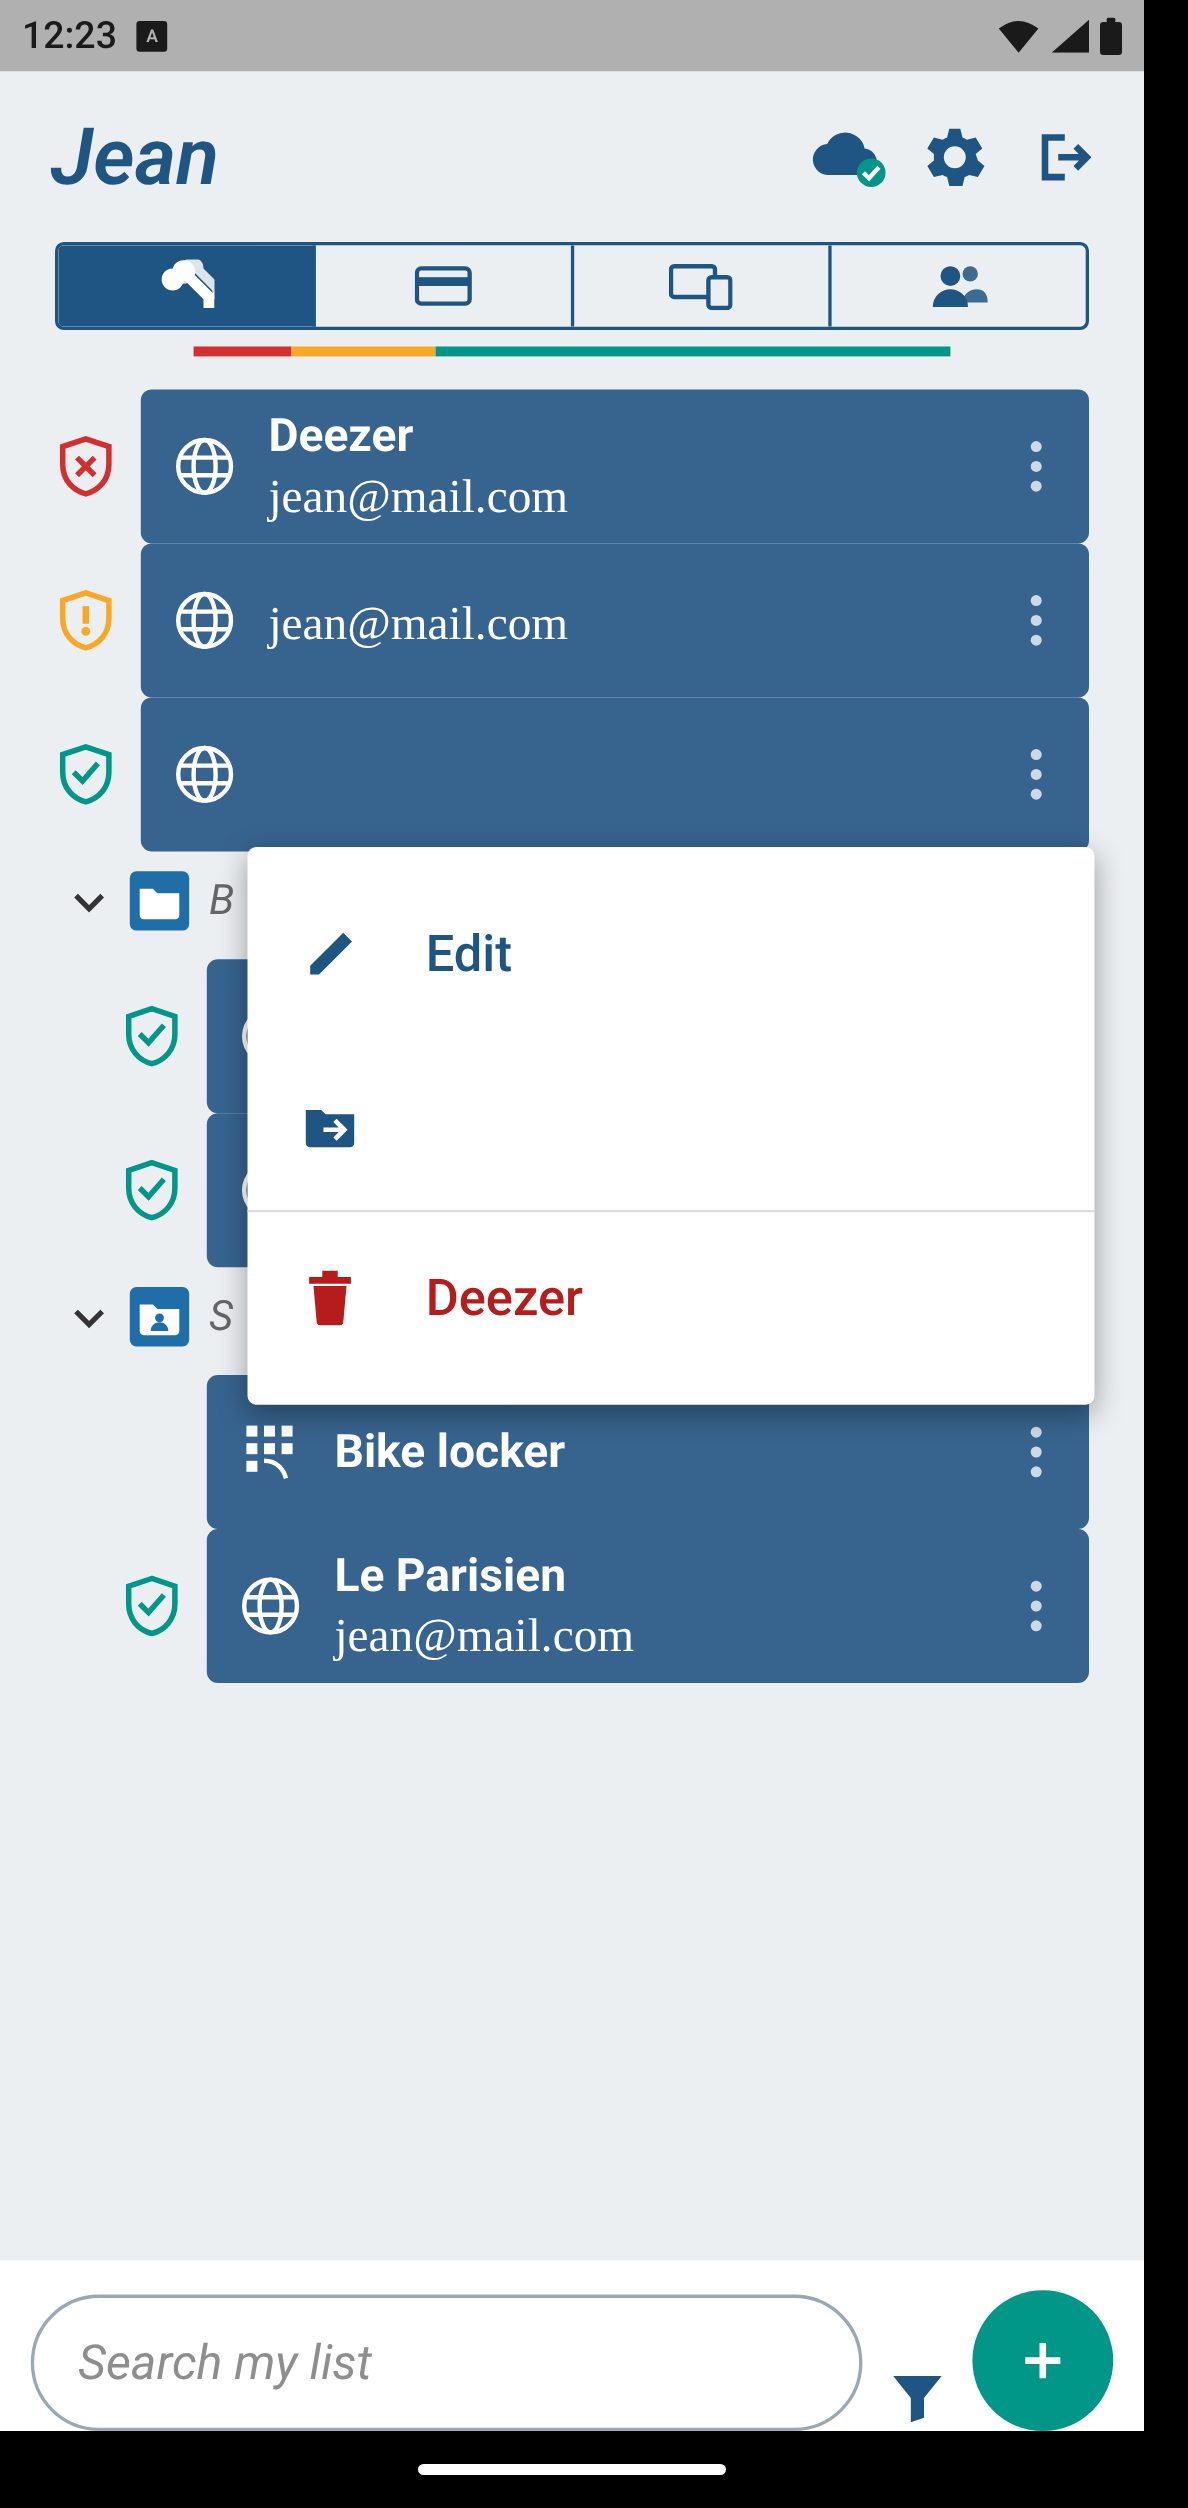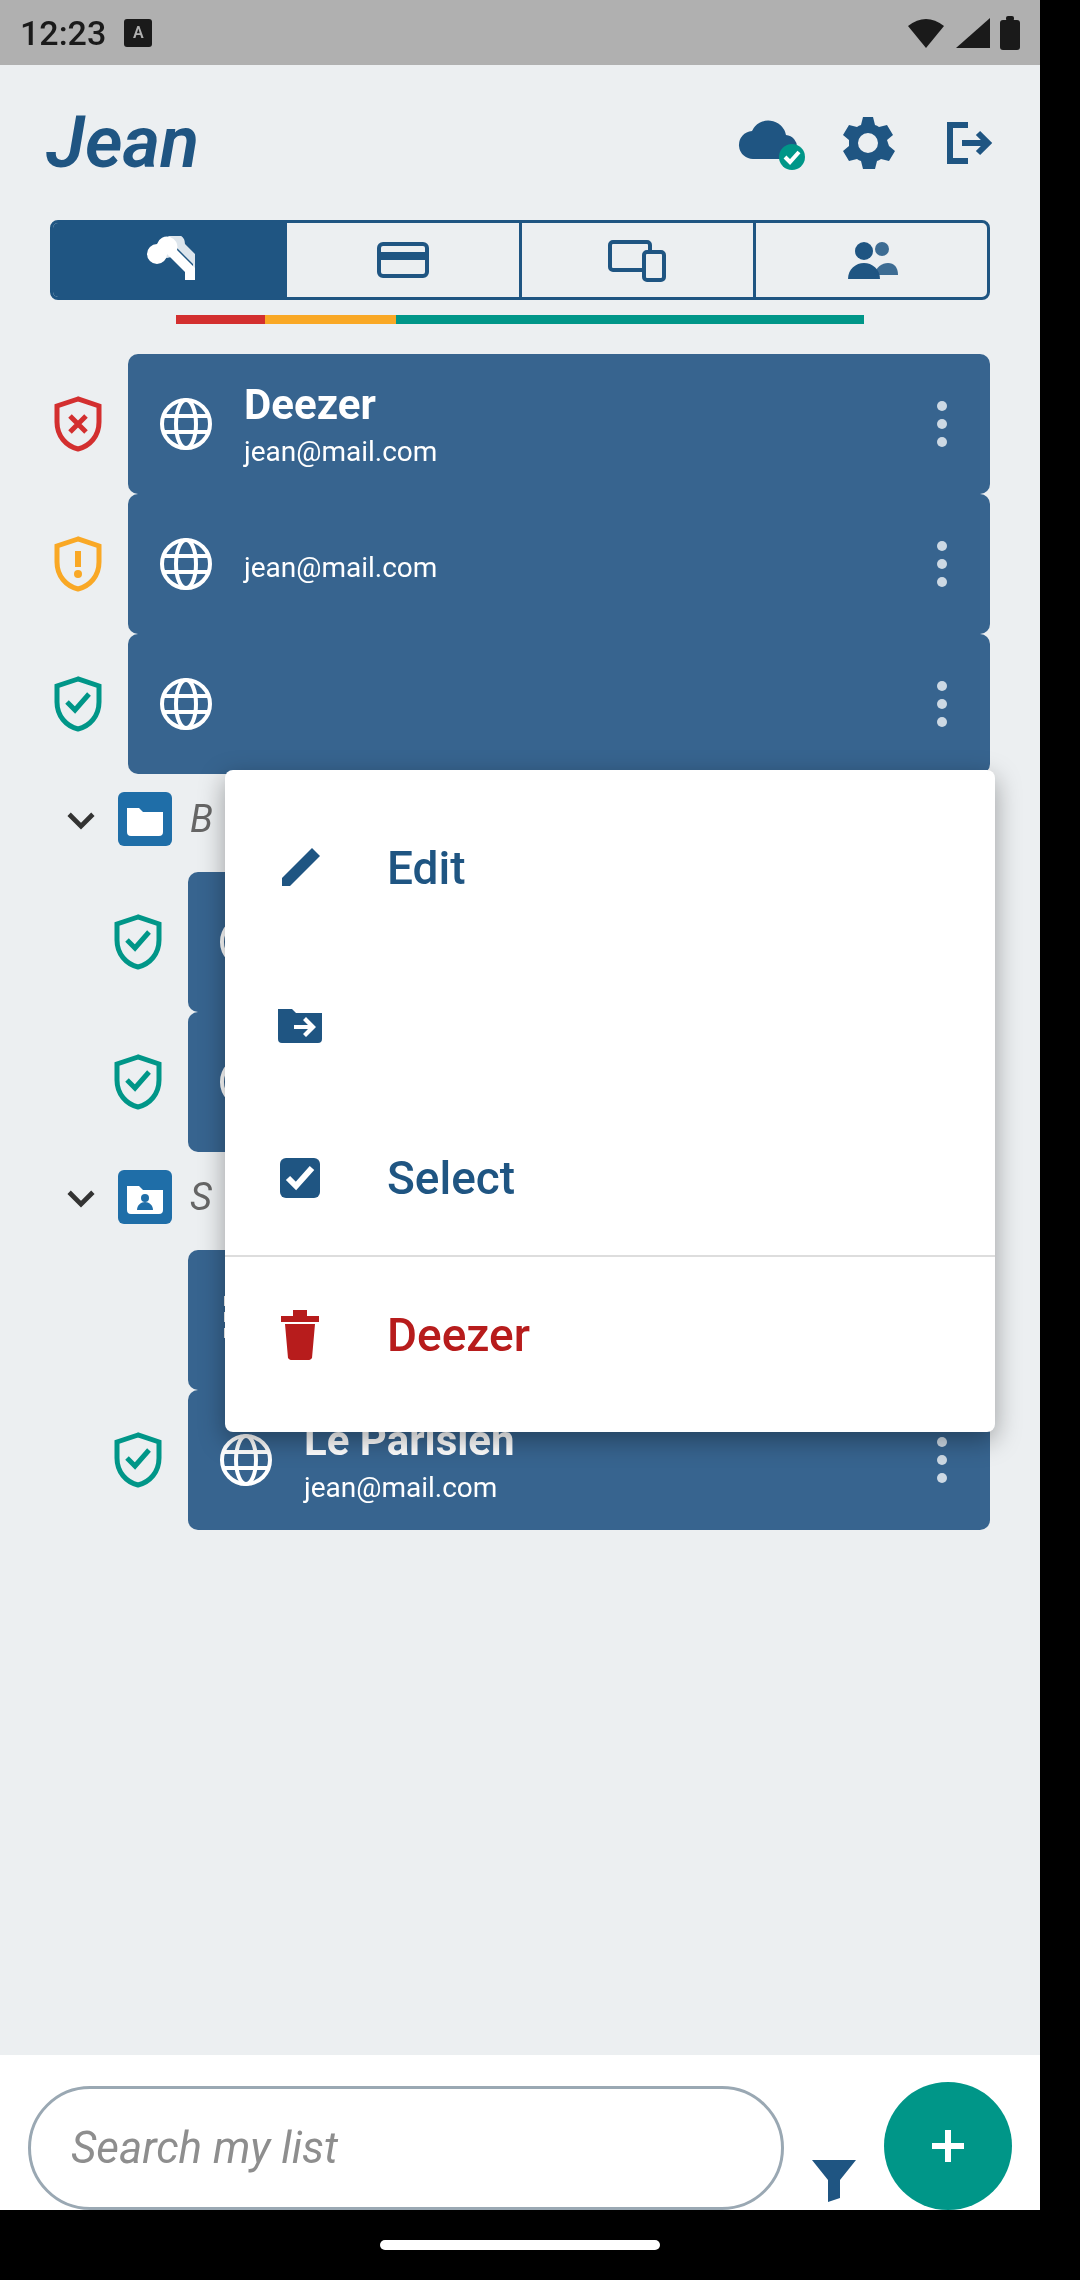--- a/index.html
+++ b/index.html
@@ -33,21 +33,21 @@
 .strength div:nth-child(3) { width: 68%; background: #009688; }
 
 
 .list { flex: 1; padding: 30px 50px 0; position: relative; }
 .row { display: flex; align-items: center; gap: 22px; }
 .row-shield { width: 56px; height: 56px; flex: none; display: flex; align-items: center; justify-content: center; }
 .card { flex: 1; background: #37648f; border-radius: 10px; height: 140px; display: flex; align-items: center; padding: 0 28px; gap: 28px; }
 .card-globe { width: 60px; height: 60px; flex: none; display: flex; align-items: center; justify-content: center; }
 .card-text { flex: 1; color: #fff; }
 .card-title { font-size: 42px; font-weight: 700; }
-.card-sub { font-size: 28px; font-weight: 400; margin-top: 6px; }
+.card-sub { font-size: 43px; font-weight: 400; margin-top: 6px; font-family: Liberation Serif, serif; }
 .card-more { width: 40px; height: 70px; display: flex; align-items: center; justify-content: center; flex: none; }
 
 
 .folder-head { display: flex; align-items: center; gap: 18px; height: 70px; color: #666; font-style: italic; font-size: 38px; margin: 10px 0 18px 12px; }
 .folder-chevron { width: 38px; height: 38px; }
 .folder-icon { width: 54px; height: 54px; background: #1f6ea8; border-radius: 6px; display: flex; align-items: center; justify-content: center; }
 
 
 .nested { margin-left: 60px; }
 
@@ -377,29 +377,20 @@
         <span>Edit</span>
       </div>
       <div class="menu-item">
         <span class="menu-icon">
           <svg width="52" height="44" viewBox="0 0 52 44">
               <path fill="#1f5582" d="M4 8h14l4 4h26v26a4 4 0 01-4 4H8a4 4 0 01-4-4z"></path>
               <path fill="#fff" d="M20 24h14l-5-5 3-3 10 10-10 10-3-3 5-5H20z"></path>
             </svg>
         </span>
       </div>
-      <div class="menu-item">
-        <span class="menu-icon">
-          <svg width="48" height="48" viewBox="0 0 48 48">
-              <rect x="4" y="4" width="40" height="40" rx="6" fill="#1f5582"></rect>
-              <path stroke="#fff" stroke-width="6" fill="none" d="M12 24l8 8 16-18"></path>
-            </svg>
-        </span>
-        <span>Select</span>
-      </div>
       <div class="menu-divider"></div>
       <div class="menu-item danger">
         <span class="menu-icon">
           <svg width="42" height="50" viewBox="0 0 42 50">
               <path fill="#b71c1c" d="M6 14h30l-3 34a4 4 0 01-4 2H13a4 4 0 01-4-2zM2 6h38v6H2zM14 0h14v6H14z"></path>
             </svg>
         </span>
         <span>Deezer</span>
       </div>
     </div>

